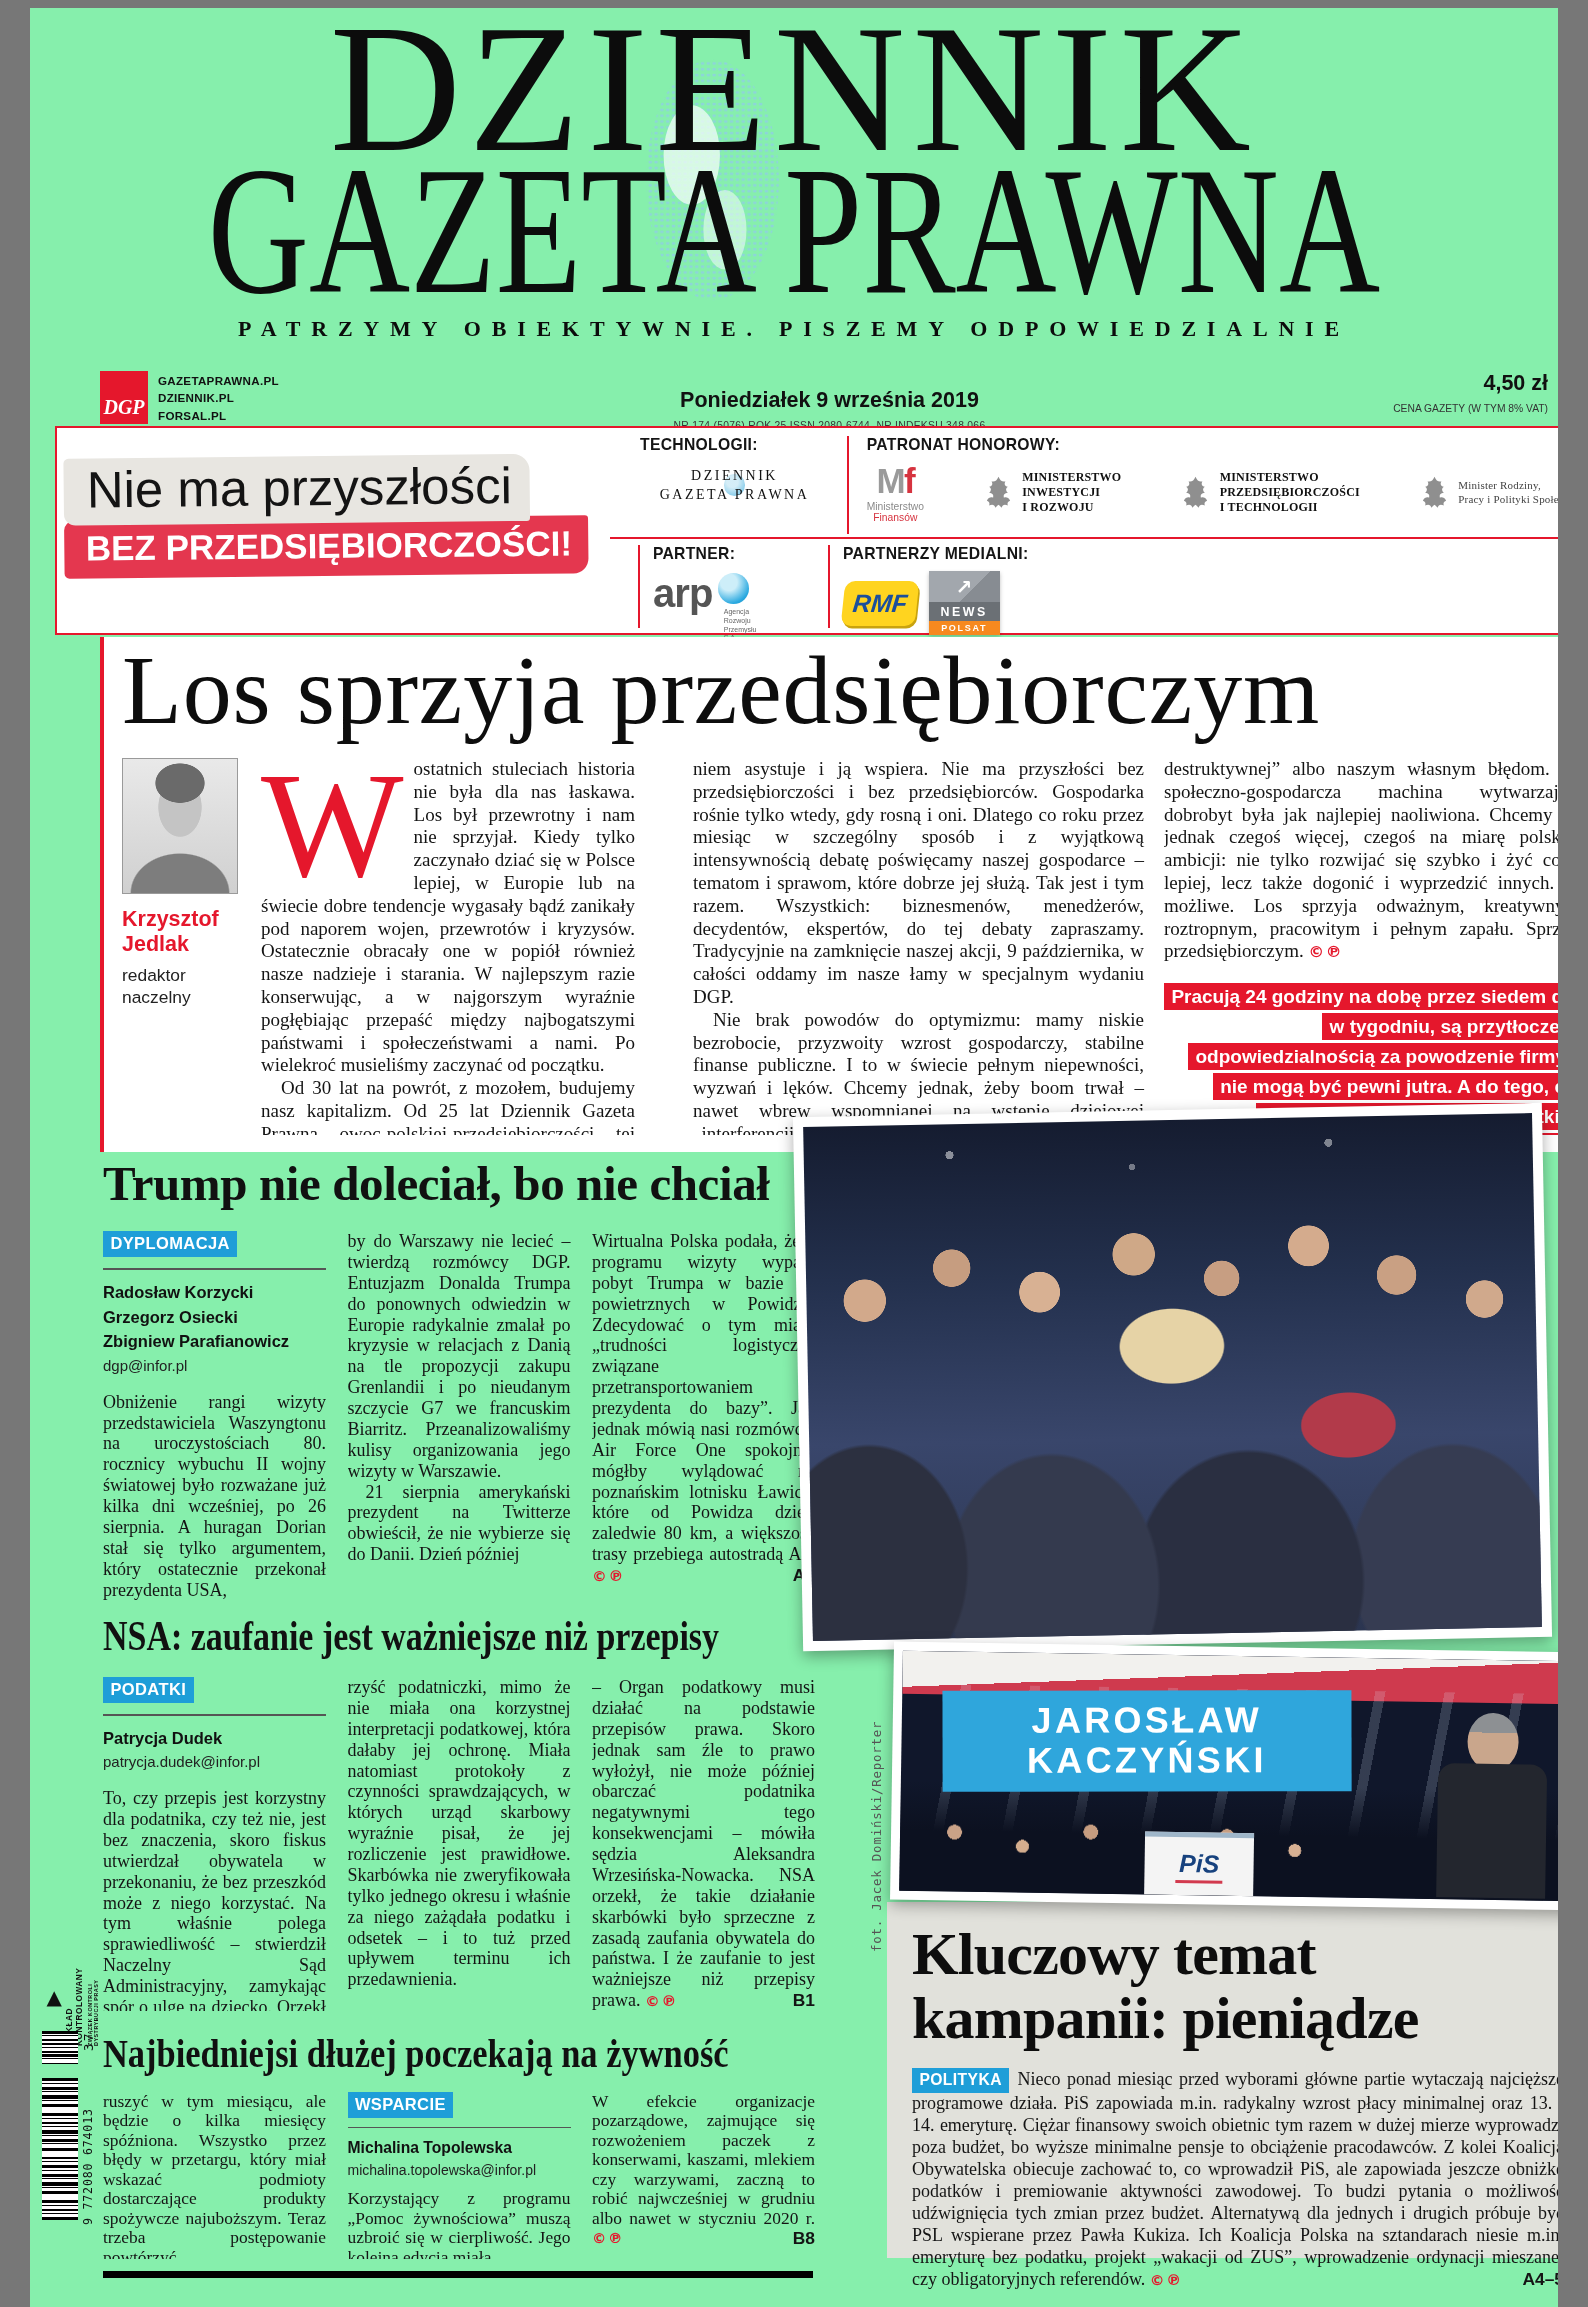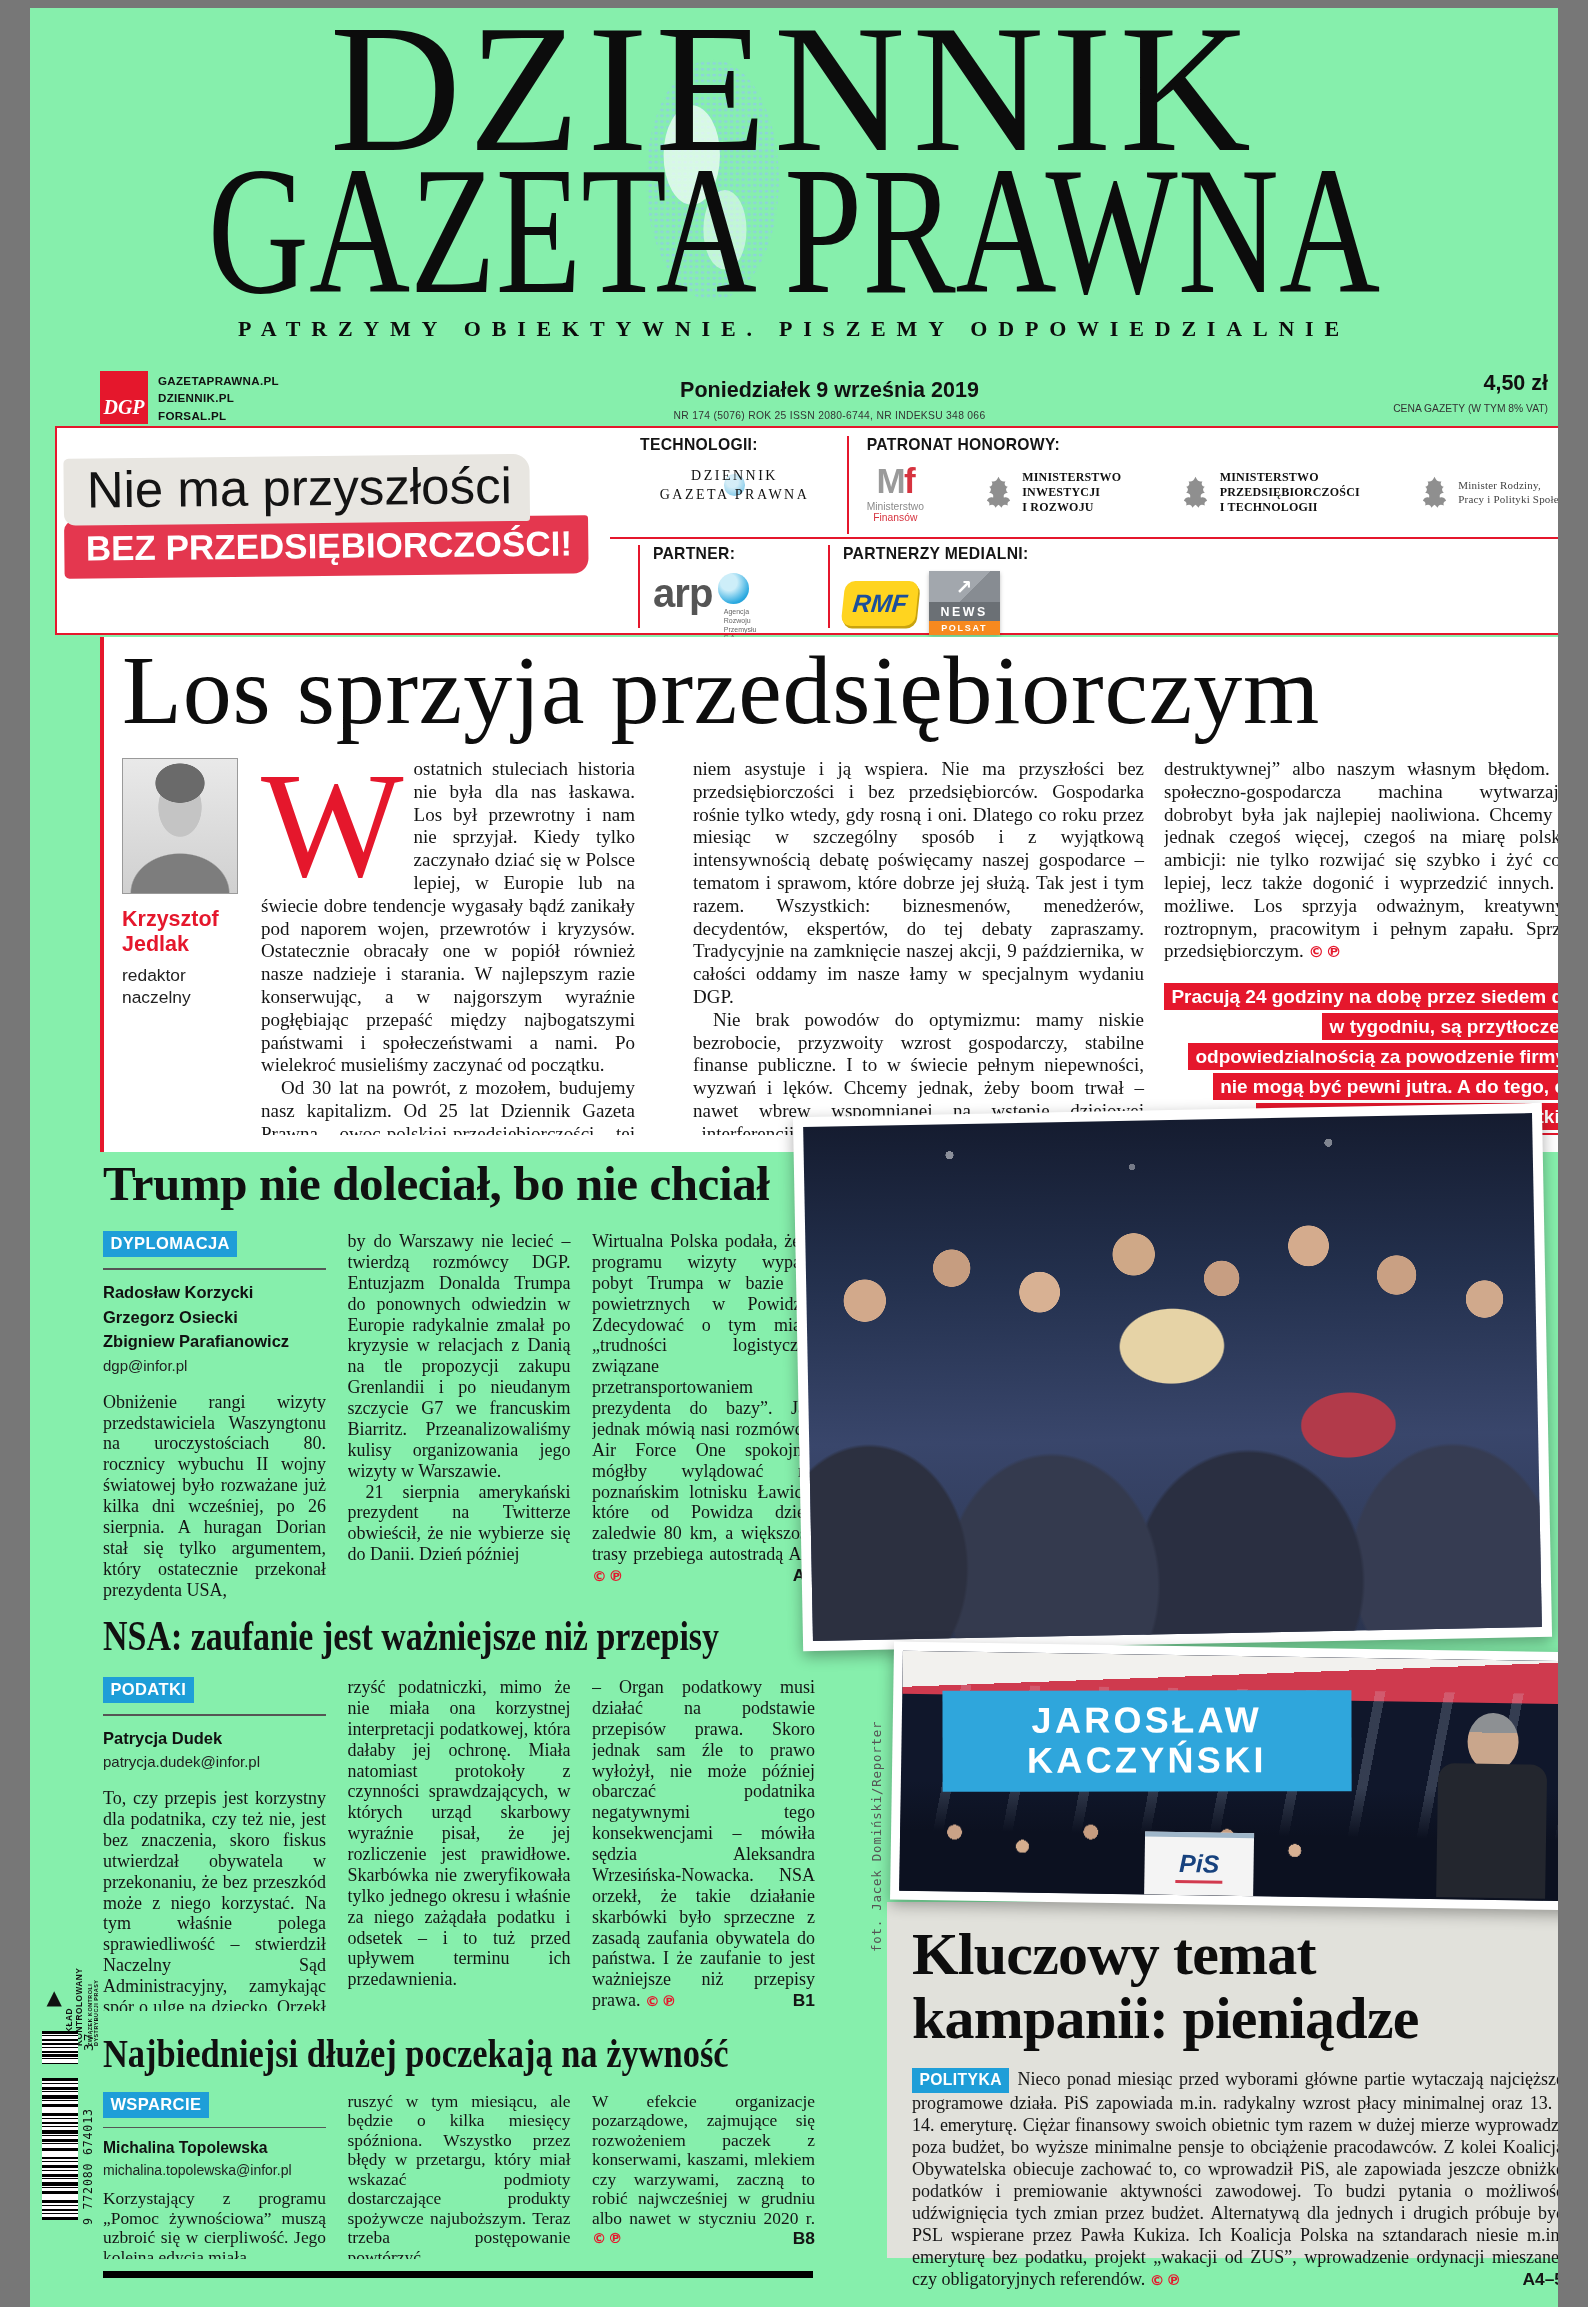--- a/index.html
+++ b/index.html
@@ -13,21 +13,21 @@
   .mh1 { position:relative; z-index:1; font-size:182px; line-height:.75; letter-spacing:7.4px; }
   .mh2 { position:relative; z-index:1; font-size:182px; line-height:.80; transform:scaleX(.77); transform-origin:center top; white-space:nowrap; }
   .tagline { position:relative; z-index:1; margin-top:13.2px; font:bold 22px "Liberation Serif",serif; letter-spacing:10.8px; }
 
   
   .infobar { position:absolute; left:70px; top:361px; width:1448px; height:58px; }
   .dgpbox { position:absolute; left:0; top:1.7px; width:48px; height:53px; background:#e5172c; color:#fff;
             display:flex; align-items:flex-end; justify-content:center; font:italic bold 20px "Liberation Serif",serif; padding-bottom:5px; }
   .sites { position:absolute; left:58px; top:2.5px; }
   .sites div { font:bold 11.6px/1.55 "Liberation Sans",sans-serif; letter-spacing:0.3px; }
-  .ib-center { position:absolute; left:0; right:0; top:9px; text-align:center;padding-left:11px; }
+  .ib-center { position:absolute; left:0; right:0; top:19px; text-align:center;padding-left:11px; }
   .ib-date { font:bold 21.5px "Liberation Sans",sans-serif; }
   .ib-issue { font:10.3px "Liberation Sans",sans-serif; color:#333; margin-top:7.4px; letter-spacing:0.3px; }
   .ib-right { position:absolute; right:0; top:1.7px; text-align:right; }
   .ib-price { font:bold 21.5px "Liberation Sans",sans-serif; }
   .ib-pricenote { font:10.3px "Liberation Sans",sans-serif; color:#333; margin-top:7.4px; }
 
   
   .promo { position:absolute; left:25px; top:418px; width:1540px; height:209px; border:2.5px solid #e5172c; background:#fff; }
   .banner { position:absolute; left:6.6px; top:28px; z-index:3; transform:rotate(-.6deg); }
   .banner1 { display:inline-block; background:#e8e6e1; padding:1.7px 18px 6.6px 23px; font:500 51px "Liberation Sans",sans-serif; color:#141414; border-radius:5px 16.5px 3.3px 11.6px; }
@@ -426,28 +426,28 @@
     </h2>
     <p class="camp-p">
       <span class="tag">POLITYKA</span><span>Nieco ponad miesiąc przed wyborami główne partie wytaczają najcięższe programowe działa. PiS zapowiada m.in. radykalny wzrost płacy minimalnej oraz 13. i 14. emeryturę. Ciężar finansowy swoich obietnic tym razem w dużej mierze wyprowadzi poza budżet, bo wyższe minimalne pensje to obciążenie pracodawców. Z kolei Koalicja Obywatelska obiecuje zachować to, co wprowadził PiS, ale zapowiada jeszcze obniżkę podatków i premiowanie aktywności zawodowej. To budzi pytania o możliwość udźwignięcia tych zmian przez budżet. Alternatywą dla jednych i drugich próbuje być PSL wspierane przez Pawła Kukiza. Ich Koalicja Polska na sztandarach niesie m.in. emeryturę bez podatku, projekt „wakacji od ZUS”, wprowadzenie ordynacji mieszanej czy obligatoryjnych referendów.</span> <span class="mark">©℗</span><span class="pref">A4–5</span>
     </p>
   </section>
 
   <article class="food">
     <h2 class="food-h"><span class="sq84">Najbiedniejsi dłużej poczekają na żywność</span></h2>
     <div class="cols">
       <div class="col">
+        <p>ruszyć w tym miesiącu, ale będzie o kilka miesięcy spóźniona. Wszystko przez błędy w przetargu, który miał wskazać podmioty dostarczające produkty spożywcze najuboższym. Teraz trzeba postępowanie powtórzyć.</p>
+      </div>
+      <div class="col">
         <span class="tag">WSPARCIE</span>
         <div class="tagrule"></div>
         <div class="byline">Michalina Topolewska</div>
         <div class="bemail">michalina.topolewska@infor.pl</div>
         <p class="lede">Korzystający z programu „Pomoc żywnościowa” muszą uzbroić się w cierpliwość. Jego kolejna edycja miała</p>
-      </div>
-      <div class="col">
-        <p>ruszyć w tym miesiącu, ale będzie o kilka miesięcy spóźniona. Wszystko przez błędy w przetargu, który miał wskazać podmioty dostarczające produkty spożywcze najuboższym. Teraz trzeba postępowanie powtórzyć.</p>
       </div>
       <div class="col">
         <p><span>W efekcie organizacje pozarządowe, zajmujące się rozwożeniem paczek z konserwami, kaszami, mlekiem czy warzywami, zaczną to robić najwcześniej w grudniu albo nawet w styczniu 2020 r.</span> <span class="mark">©℗</span><span class="pref">B8</span></p>
       </div>
     </div>
   </article>
   <div class="blackrule"></div>
 
   <div class="audit">
     <span class="audit-tri">▲</span>

